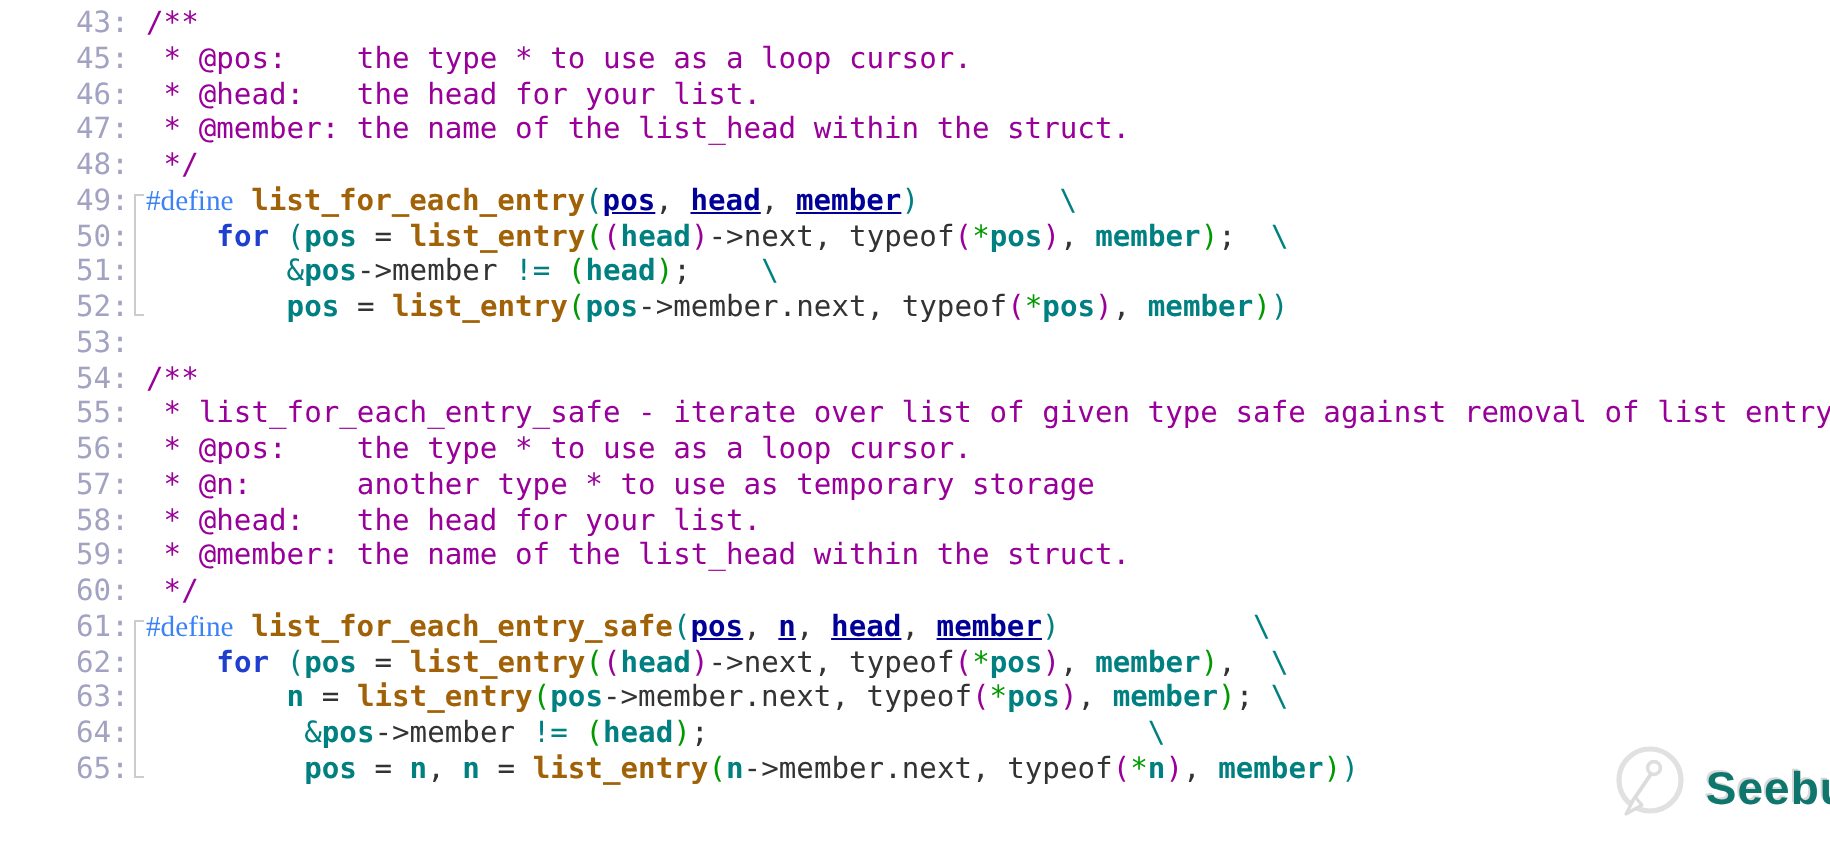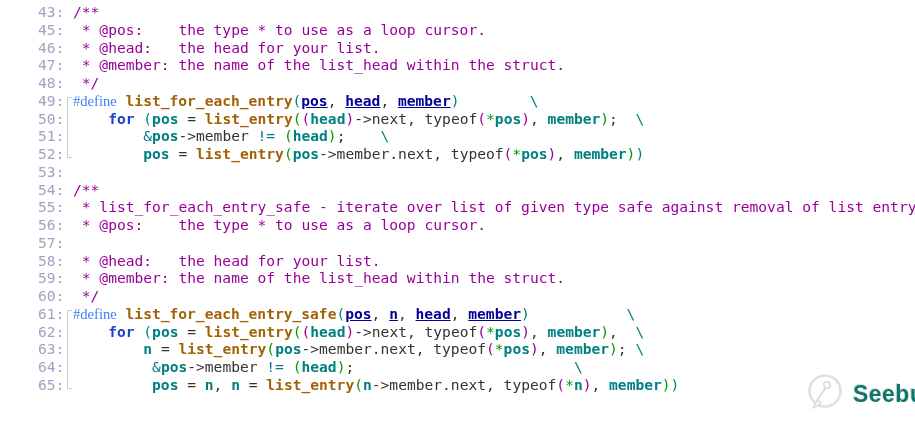--- a/index.html
+++ b/index.html
@@ -49,21 +49,21 @@
       <div class="line"><span class="gutter">47:</span><span class="foldcol"></span><span class="codetext"><span class="c-cm"> * @member: the name of the list_head within the struct.</span></span></div>
       <div class="line"><span class="gutter">48:</span><span class="foldcol"></span><span class="codetext"><span class="c-cm"> */</span></span></div>
       <div class="line"><span class="gutter">49:</span><span class="foldcol fold-start"></span><span class="codetext"><span class="c-pp">#define</span><span class="c-tx"> </span><span class="c-fn">list_for_each_entry</span><span class="c-p0">(</span><span class="c-par">pos</span><span class="c-tx">, </span><span class="c-par">head</span><span class="c-tx">, </span><span class="c-par">member</span><span class="c-p0">)</span><span class="c-tx">        </span><span class="c-op">\</span></span></div>
       <div class="line"><span class="gutter">50:</span><span class="foldcol fold-mid"></span><span class="codetext"><span class="c-tx">    </span><span class="c-kw">for</span><span class="c-tx"> </span><span class="c-p0">(</span><span class="c-var">pos</span><span class="c-tx"> = </span><span class="c-fn">list_entry</span><span class="c-p1">(</span><span class="c-p2">(</span><span class="c-var">head</span><span class="c-p2">)</span><span class="c-tx">-&gt;next, typeof</span><span class="c-p2">(</span><span class="c-st">*</span><span class="c-var">pos</span><span class="c-p2">)</span><span class="c-tx">, </span><span class="c-var">member</span><span class="c-p1">)</span><span class="c-tx">;  </span><span class="c-op">\</span></span></div>
       <div class="line"><span class="gutter">51:</span><span class="foldcol fold-mid"></span><span class="codetext"><span class="c-tx">        </span><span class="c-op">&amp;</span><span class="c-var">pos</span><span class="c-tx">-&gt;member </span><span class="c-op">!=</span><span class="c-tx"> </span><span class="c-p1">(</span><span class="c-var">head</span><span class="c-p1">)</span><span class="c-tx">;    </span><span class="c-op">\</span></span></div>
       <div class="line"><span class="gutter">52:</span><span class="foldcol fold-end"></span><span class="codetext"><span class="c-tx">        </span><span class="c-var">pos</span><span class="c-tx"> = </span><span class="c-fn">list_entry</span><span class="c-p1">(</span><span class="c-var">pos</span><span class="c-tx">-&gt;member.next, typeof</span><span class="c-p2">(</span><span class="c-st">*</span><span class="c-var">pos</span><span class="c-p2">)</span><span class="c-tx">, </span><span class="c-var">member</span><span class="c-p1">)</span><span class="c-p0">)</span></span></div>
       <div class="line"><span class="gutter">53:</span><span class="foldcol"></span><span class="codetext"></span></div>
       <div class="line"><span class="gutter">54:</span><span class="foldcol"></span><span class="codetext"><span class="c-cm">/**</span></span></div>
       <div class="line"><span class="gutter">55:</span><span class="foldcol"></span><span class="codetext"><span class="c-cm"> * list_for_each_entry_safe - iterate over list of given type safe against removal of list entry</span></span></div>
       <div class="line"><span class="gutter">56:</span><span class="foldcol"></span><span class="codetext"><span class="c-cm"> * @pos:    the type * to use as a loop cursor.</span></span></div>
-      <div class="line"><span class="gutter">57:</span><span class="foldcol"></span></div>
+      <div class="line"><span class="gutter">57:</span><span class="foldcol"></span><span class="codetext"><span class="c-cm"> * @n:      another type * to use as temporary storage</span></span></div>
       <div class="line"><span class="gutter">58:</span><span class="foldcol"></span><span class="codetext"><span class="c-cm"> * @head:   the head for your list.</span></span></div>
       <div class="line"><span class="gutter">59:</span><span class="foldcol"></span><span class="codetext"><span class="c-cm"> * @member: the name of the list_head within the struct.</span></span></div>
       <div class="line"><span class="gutter">60:</span><span class="foldcol"></span><span class="codetext"><span class="c-cm"> */</span></span></div>
       <div class="line"><span class="gutter">61:</span><span class="foldcol fold-start"></span><span class="codetext"><span class="c-pp">#define</span><span class="c-tx"> </span><span class="c-fn">list_for_each_entry_safe</span><span class="c-p0">(</span><span class="c-par">pos</span><span class="c-tx">, </span><span class="c-par">n</span><span class="c-tx">, </span><span class="c-par">head</span><span class="c-tx">, </span><span class="c-par">member</span><span class="c-p0">)</span><span class="c-tx">           </span><span class="c-op">\</span></span></div>
       <div class="line"><span class="gutter">62:</span><span class="foldcol fold-mid"></span><span class="codetext"><span class="c-tx">    </span><span class="c-kw">for</span><span class="c-tx"> </span><span class="c-p0">(</span><span class="c-var">pos</span><span class="c-tx"> = </span><span class="c-fn">list_entry</span><span class="c-p1">(</span><span class="c-p2">(</span><span class="c-var">head</span><span class="c-p2">)</span><span class="c-tx">-&gt;next, typeof</span><span class="c-p2">(</span><span class="c-st">*</span><span class="c-var">pos</span><span class="c-p2">)</span><span class="c-tx">, </span><span class="c-var">member</span><span class="c-p1">)</span><span class="c-tx">,  </span><span class="c-op">\</span></span></div>
       <div class="line"><span class="gutter">63:</span><span class="foldcol fold-mid"></span><span class="codetext"><span class="c-tx">        </span><span class="c-var">n</span><span class="c-tx"> = </span><span class="c-fn">list_entry</span><span class="c-p1">(</span><span class="c-var">pos</span><span class="c-tx">-&gt;member.next, typeof</span><span class="c-p2">(</span><span class="c-st">*</span><span class="c-var">pos</span><span class="c-p2">)</span><span class="c-tx">, </span><span class="c-var">member</span><span class="c-p1">)</span><span class="c-tx">; </span><span class="c-op">\</span></span></div>
       <div class="line"><span class="gutter">64:</span><span class="foldcol fold-mid"></span><span class="codetext"><span class="c-tx">         </span><span class="c-op">&amp;</span><span class="c-var">pos</span><span class="c-tx">-&gt;member </span><span class="c-op">!=</span><span class="c-tx"> </span><span class="c-p1">(</span><span class="c-var">head</span><span class="c-p1">)</span><span class="c-tx">;                         </span><span class="c-op">\</span></span></div>
       <div class="line"><span class="gutter">65:</span><span class="foldcol fold-end"></span><span class="codetext"><span class="c-tx">         </span><span class="c-var">pos</span><span class="c-tx"> = </span><span class="c-var">n</span><span class="c-tx">, </span><span class="c-var">n</span><span class="c-tx"> = </span><span class="c-fn">list_entry</span><span class="c-p1">(</span><span class="c-var">n</span><span class="c-tx">-&gt;member.next, typeof</span><span class="c-p2">(</span><span class="c-st">*</span><span class="c-var">n</span><span class="c-p2">)</span><span class="c-tx">, </span><span class="c-var">member</span><span class="c-p1">)</span><span class="c-p0">)</span></span></div>
     </div>
 

